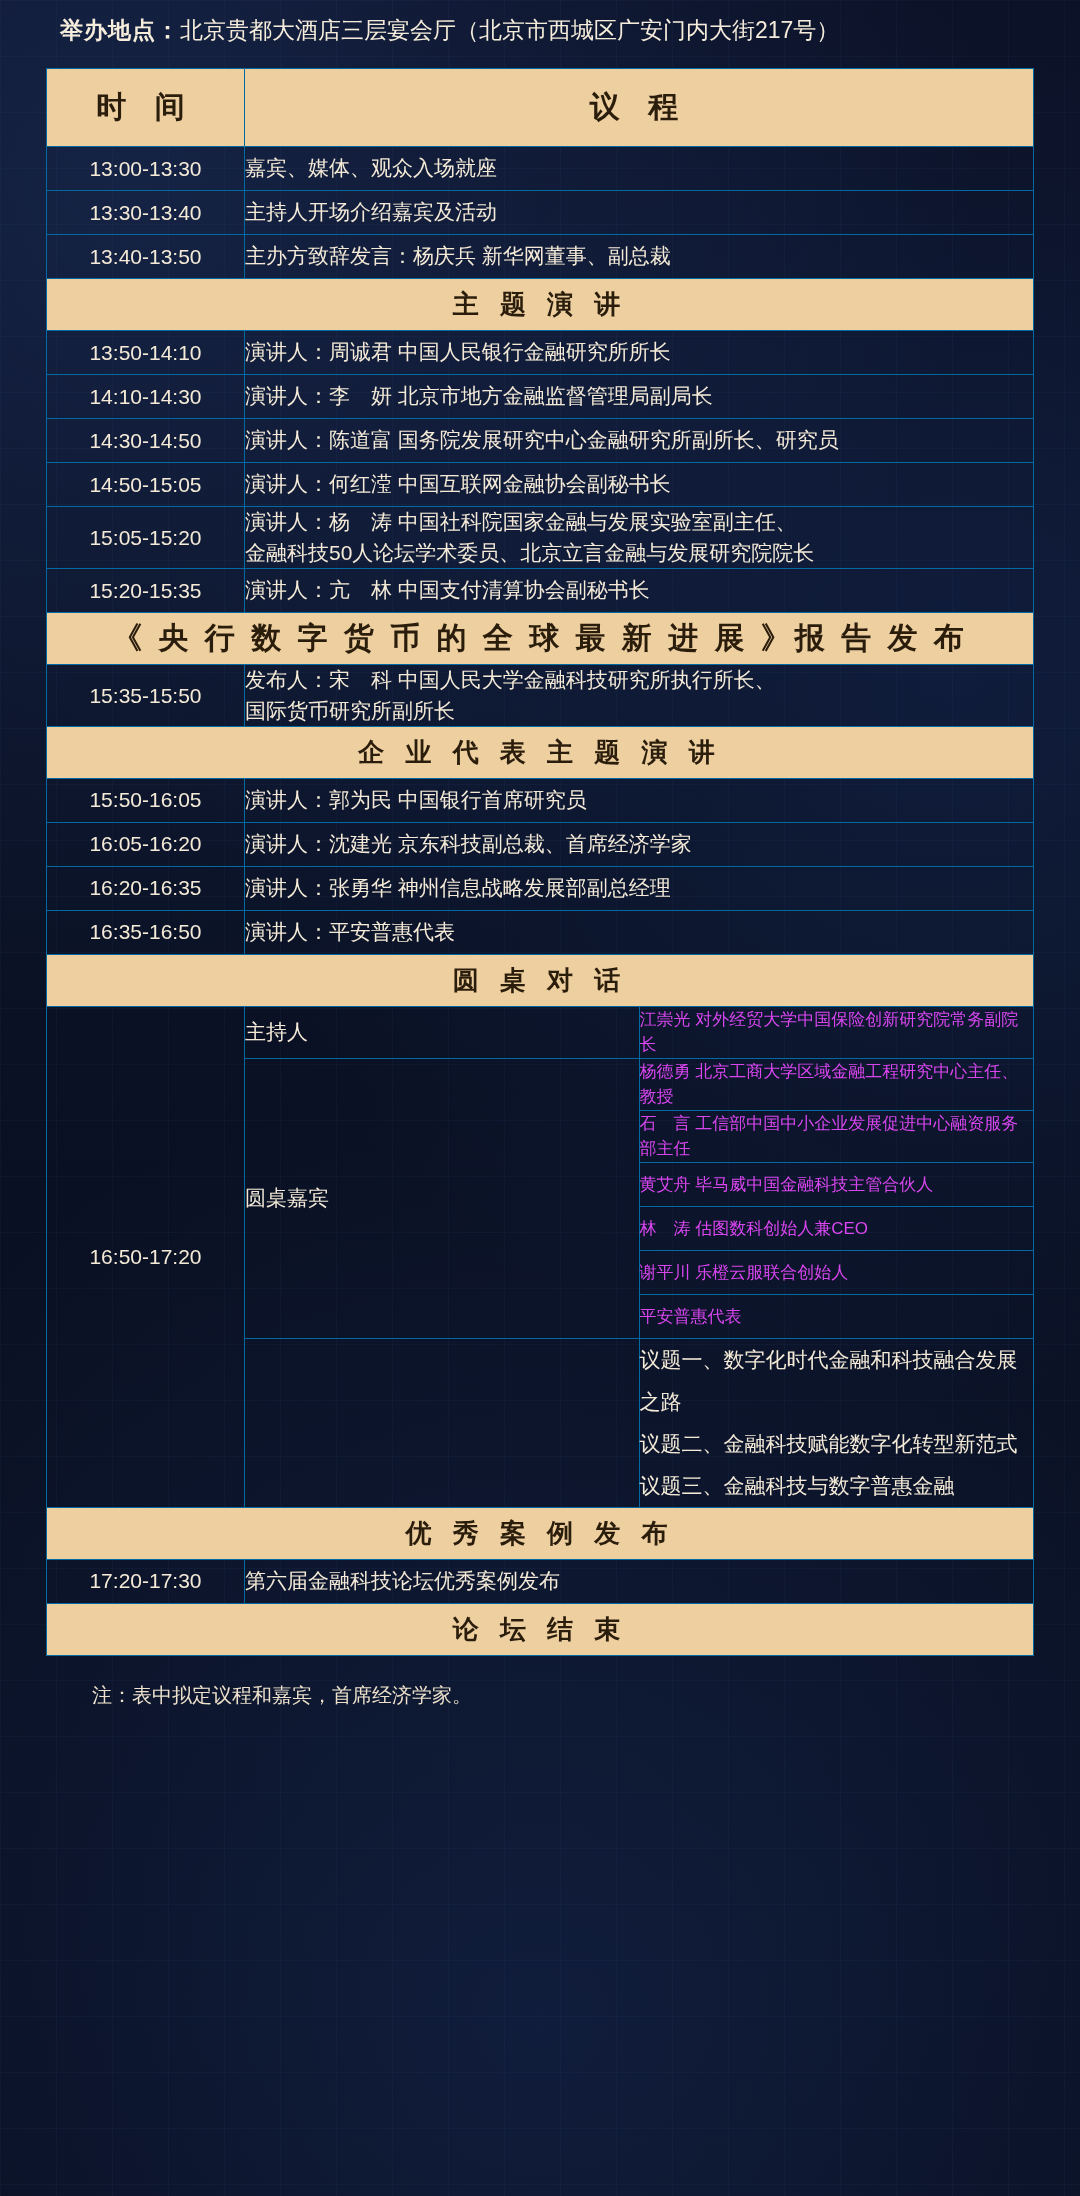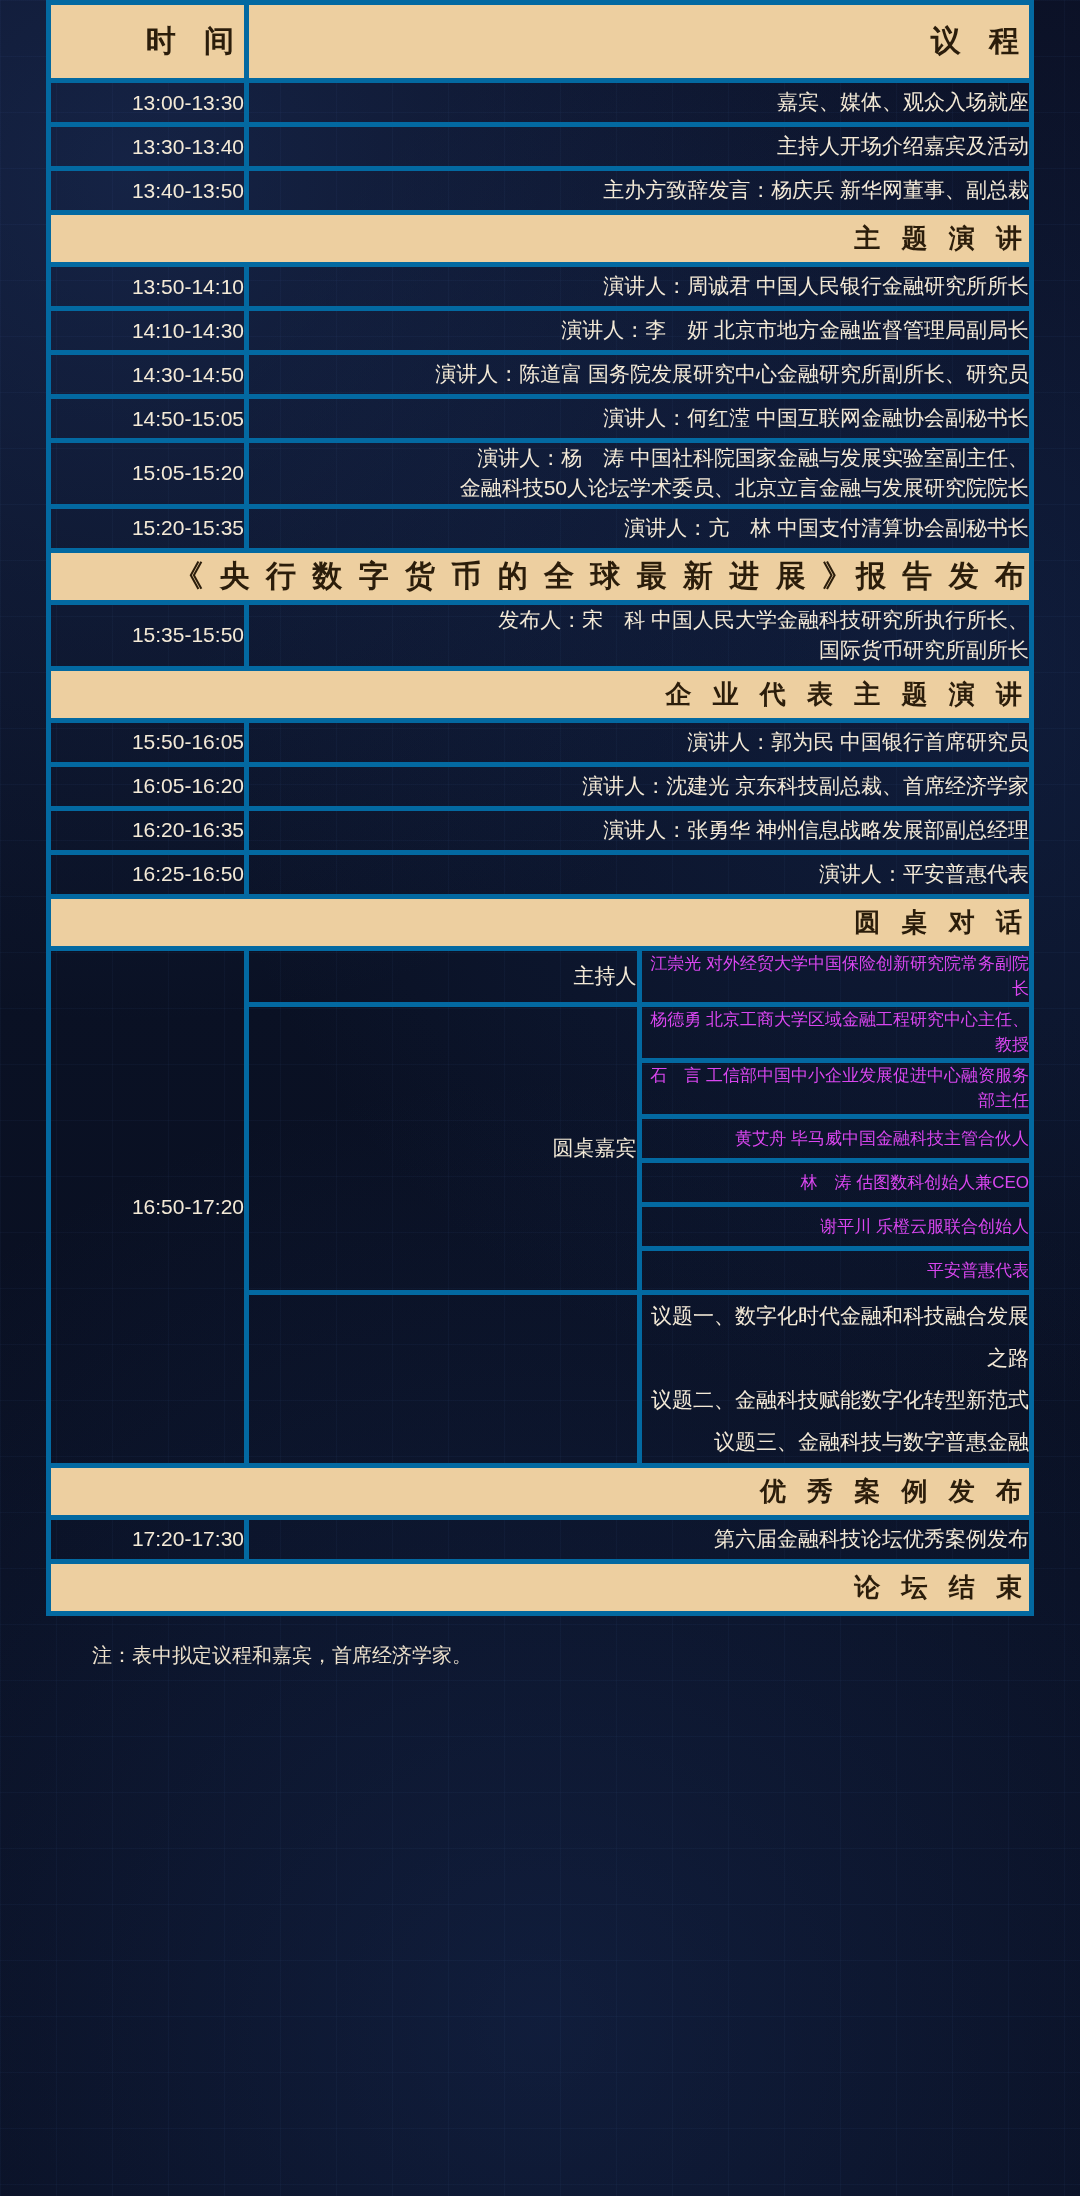--- a/index.html
+++ b/index.html
@@ -54,23 +54,22 @@
     letter-spacing: 1px;
   }
   .venue-text { font-weight: normal; }
 
   table.agenda {
     width: 988px;
     border-collapse: collapse;
     table-layout: fixed;
   }
   table.agenda td, table.agenda th {
-    border: 5px solid #0369a1;
+    border: 1px solid #0369a1;
     padding: 0;
-    text-align: right;
   }
   .col-time { width: 198px; }
 
   .hdr th {
     background: #edcfa0;
     color: #2b1d0b;
     font-size: 30px;
     font-weight: bold;
     letter-spacing: 10px;
     text-align: center;
@@ -136,20 +135,23 @@
   }
 </style>
 </head>
 <body>
 
 <div class="bg-layer"></div>
 <div class="bg-grid"></div>
 
 <div class="content">
 
+  <div class="venue-line">
+    <span class="venue-label">举办地点：</span><span class="venue-text">北京贵都大酒店三层宴会厅（北京市西城区广安门内大街217号）</span>
+  </div>
 
   <table class="agenda">
     <colgroup>
       <col class="col-time">
       <col>
     </colgroup>
     <tbody id="agenda-body">
         <tr class="hdr">
           <th>时 间</th>
           <th colspan="2">议 程</th>
@@ -209,21 +211,21 @@
         </tr>
         <tr class="row-std">
           <td class="time-cell">16:05-16:20</td>
           <td class="item-cell" colspan="2">演讲人：沈建光  京东科技副总裁、首席经济学家</td>
         </tr>
         <tr class="row-std">
           <td class="time-cell">16:20-16:35</td>
           <td class="item-cell" colspan="2">演讲人：张勇华  神州信息战略发展部副总经理</td>
         </tr>
         <tr class="row-std">
-          <td class="time-cell">16:25-16:50</td>
+          <td class="time-cell">16:35-16:50</td>
           <td class="item-cell" colspan="2">演讲人：平安普惠代表</td>
         </tr>
         <tr class="section-row">
           <td colspan="3">圆 桌 对 话</td>
         </tr>
         <tr class="guest-row">
           <td class="time-cell" rowspan="8">16:50-17:20</td>
           <td class="sub-label">主持人</td>
           <td class="sub-value">江崇光 对外经贸大学中国保险创新研究院常务副院长</td>
         </tr>

